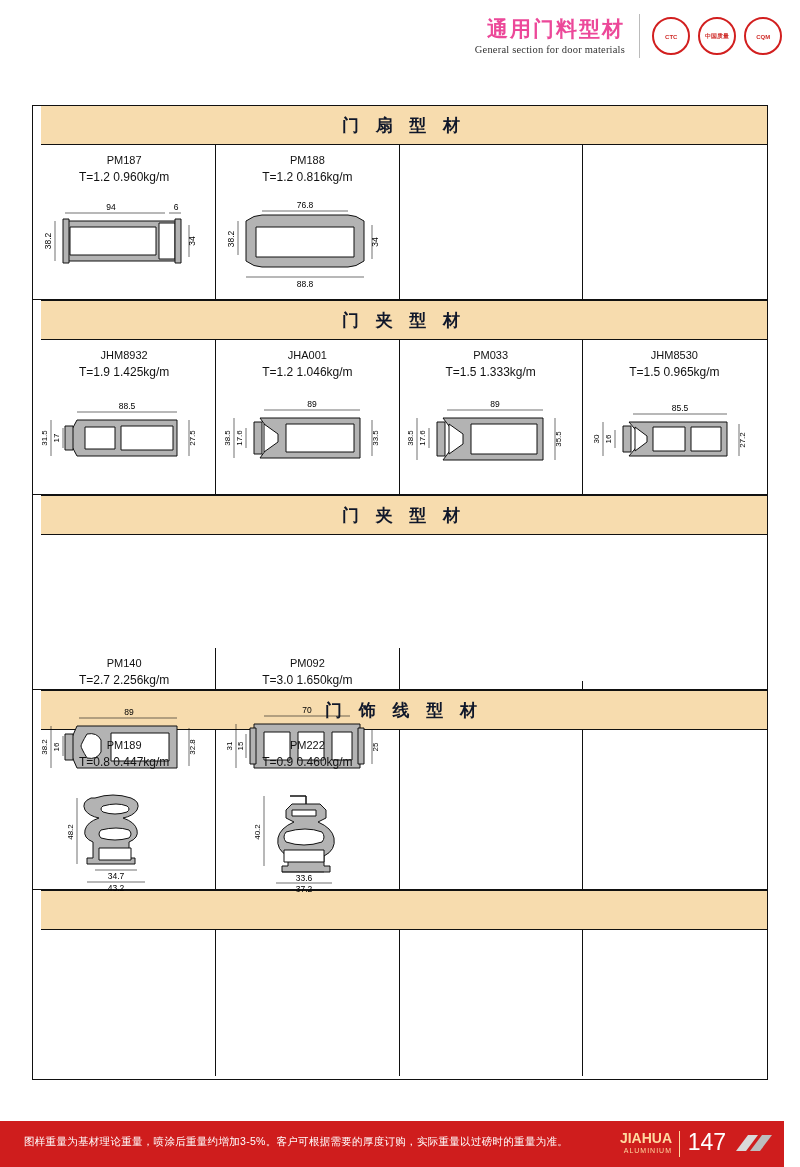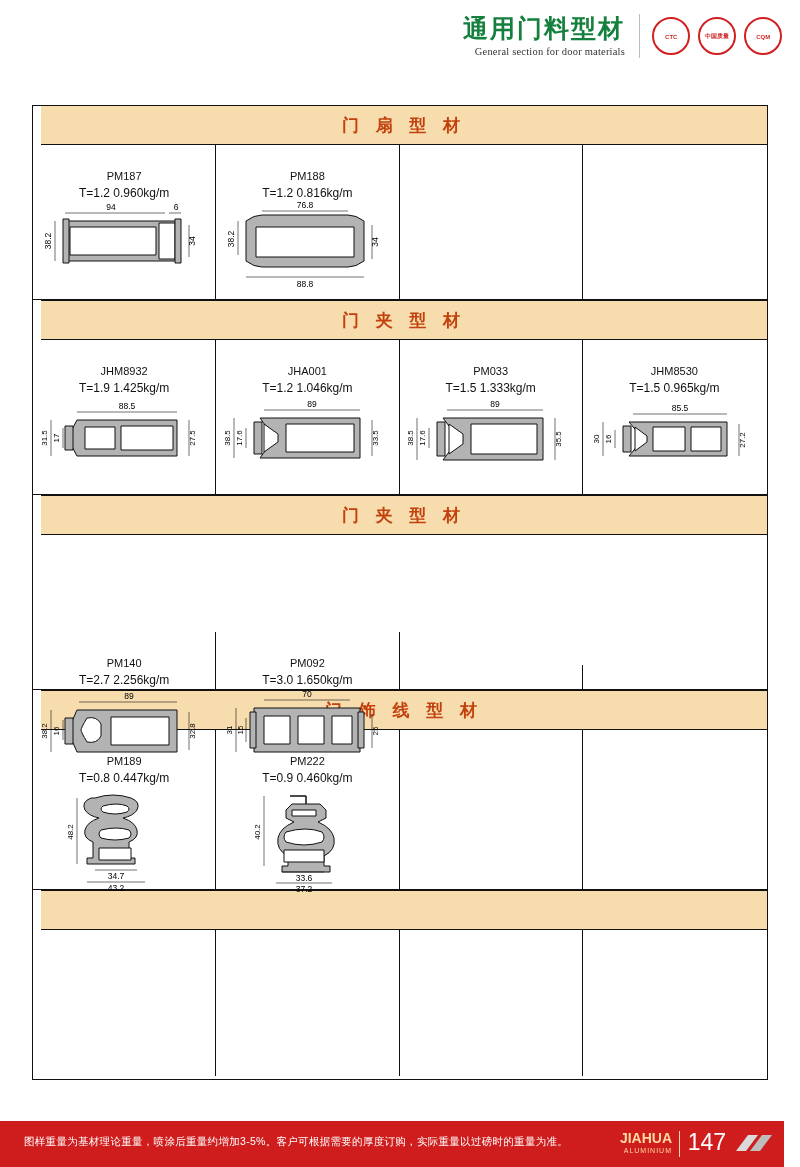--- a/index.html
+++ b/index.html
@@ -5,37 +5,37 @@
   html,body{margin:0;padding:0;}
   body{
     width:800px;height:1167px;position:relative;background:#ffffff;
     font-family:"Liberation Sans","DejaVu Sans",sans-serif;
     color:#1a1a1a;overflow:hidden;
   }
   
   .header{position:absolute;left:0;top:0;width:800px;height:86px;}
   .hdr-inner{position:absolute;right:18px;top:14px;display:flex;align-items:center;}
   .hdr-text{text-align:right;padding-right:14px;}
-  .hdr-title{font-size:25px;font-weight:bold;letter-spacing:2px;color:#15803d;line-height:1.1;}
+  .hdr-title{font-size:21px;font-weight:bold;letter-spacing:2px;color:#ec4899;line-height:1.1;}
   .hdr-sub{font-size:10.5px;color:#333;font-family:Liberation Serif, serif;margin-top:4px;letter-spacing:.2px;}
   .hdr-div{width:1px;height:44px;background:#bbb;margin:0 12px 0 0;}
   .badges{display:flex;align-items:center;gap:8px;}
   .badge{width:34px;height:34px;border-radius:50%;border:2px solid #cf2a27;display:flex;align-items:center;justify-content:center;
          font-size:7px;color:#cf2a27;font-weight:bold;background:#fff;}
   .badge.b1{border-color:#d21f1f;}
   .badge.b2{border-color:#d21f1f;}
   .badge.b3{border-color:#d21f1f;}
   .badge span{transform:scale(.85);}
   
   .sheet{position:absolute;left:32px;top:105px;width:736px;height:975px;border:1.5px solid #111;box-sizing:border-box;}
   .band{height:38px;background:#f7dcae;border-bottom:1px solid #111;border-top:1px solid #111;
-        display:flex;align-items:center;justify-content:center;font-size:17px;font-weight:bold;letter-spacing:6px;color:#c2410c;margin-left:8px;}
+        display:flex;align-items:center;justify-content:center;font-size:17px;font-weight:bold;letter-spacing:6px;color:#0f172a;margin-left:8px;}
   .band.first{border-top:none;}
   .row{display:flex;border-bottom:1px solid #111;box-sizing:border-box;}
-  .cell{border-right:1px solid #111;box-sizing:border-box;position:relative;padding-top:24px;}
+  .cell{border-right:1px solid #111;box-sizing:border-box;position:relative;padding-top:8px;}
   .cell:last-child{border-right:none;}
   .c4{width:183.25px;}
   .c-label{text-align:center;font-size:11px;line-height:1.45;color:#111;}
   .c-label .t2{font-size:12px;}
   .dwg{position:absolute;left:0;right:0;top:46px;bottom:4px;text-decoration:underline;}
   .dwg svg{display:block;margin:0 auto;}
   .blank-row{display:flex;}
   .blank-row .cell{padding:0;}
   
   .footer{position:absolute;left:0;bottom:0;width:784px;height:46px;background:#cf1d1d;}

